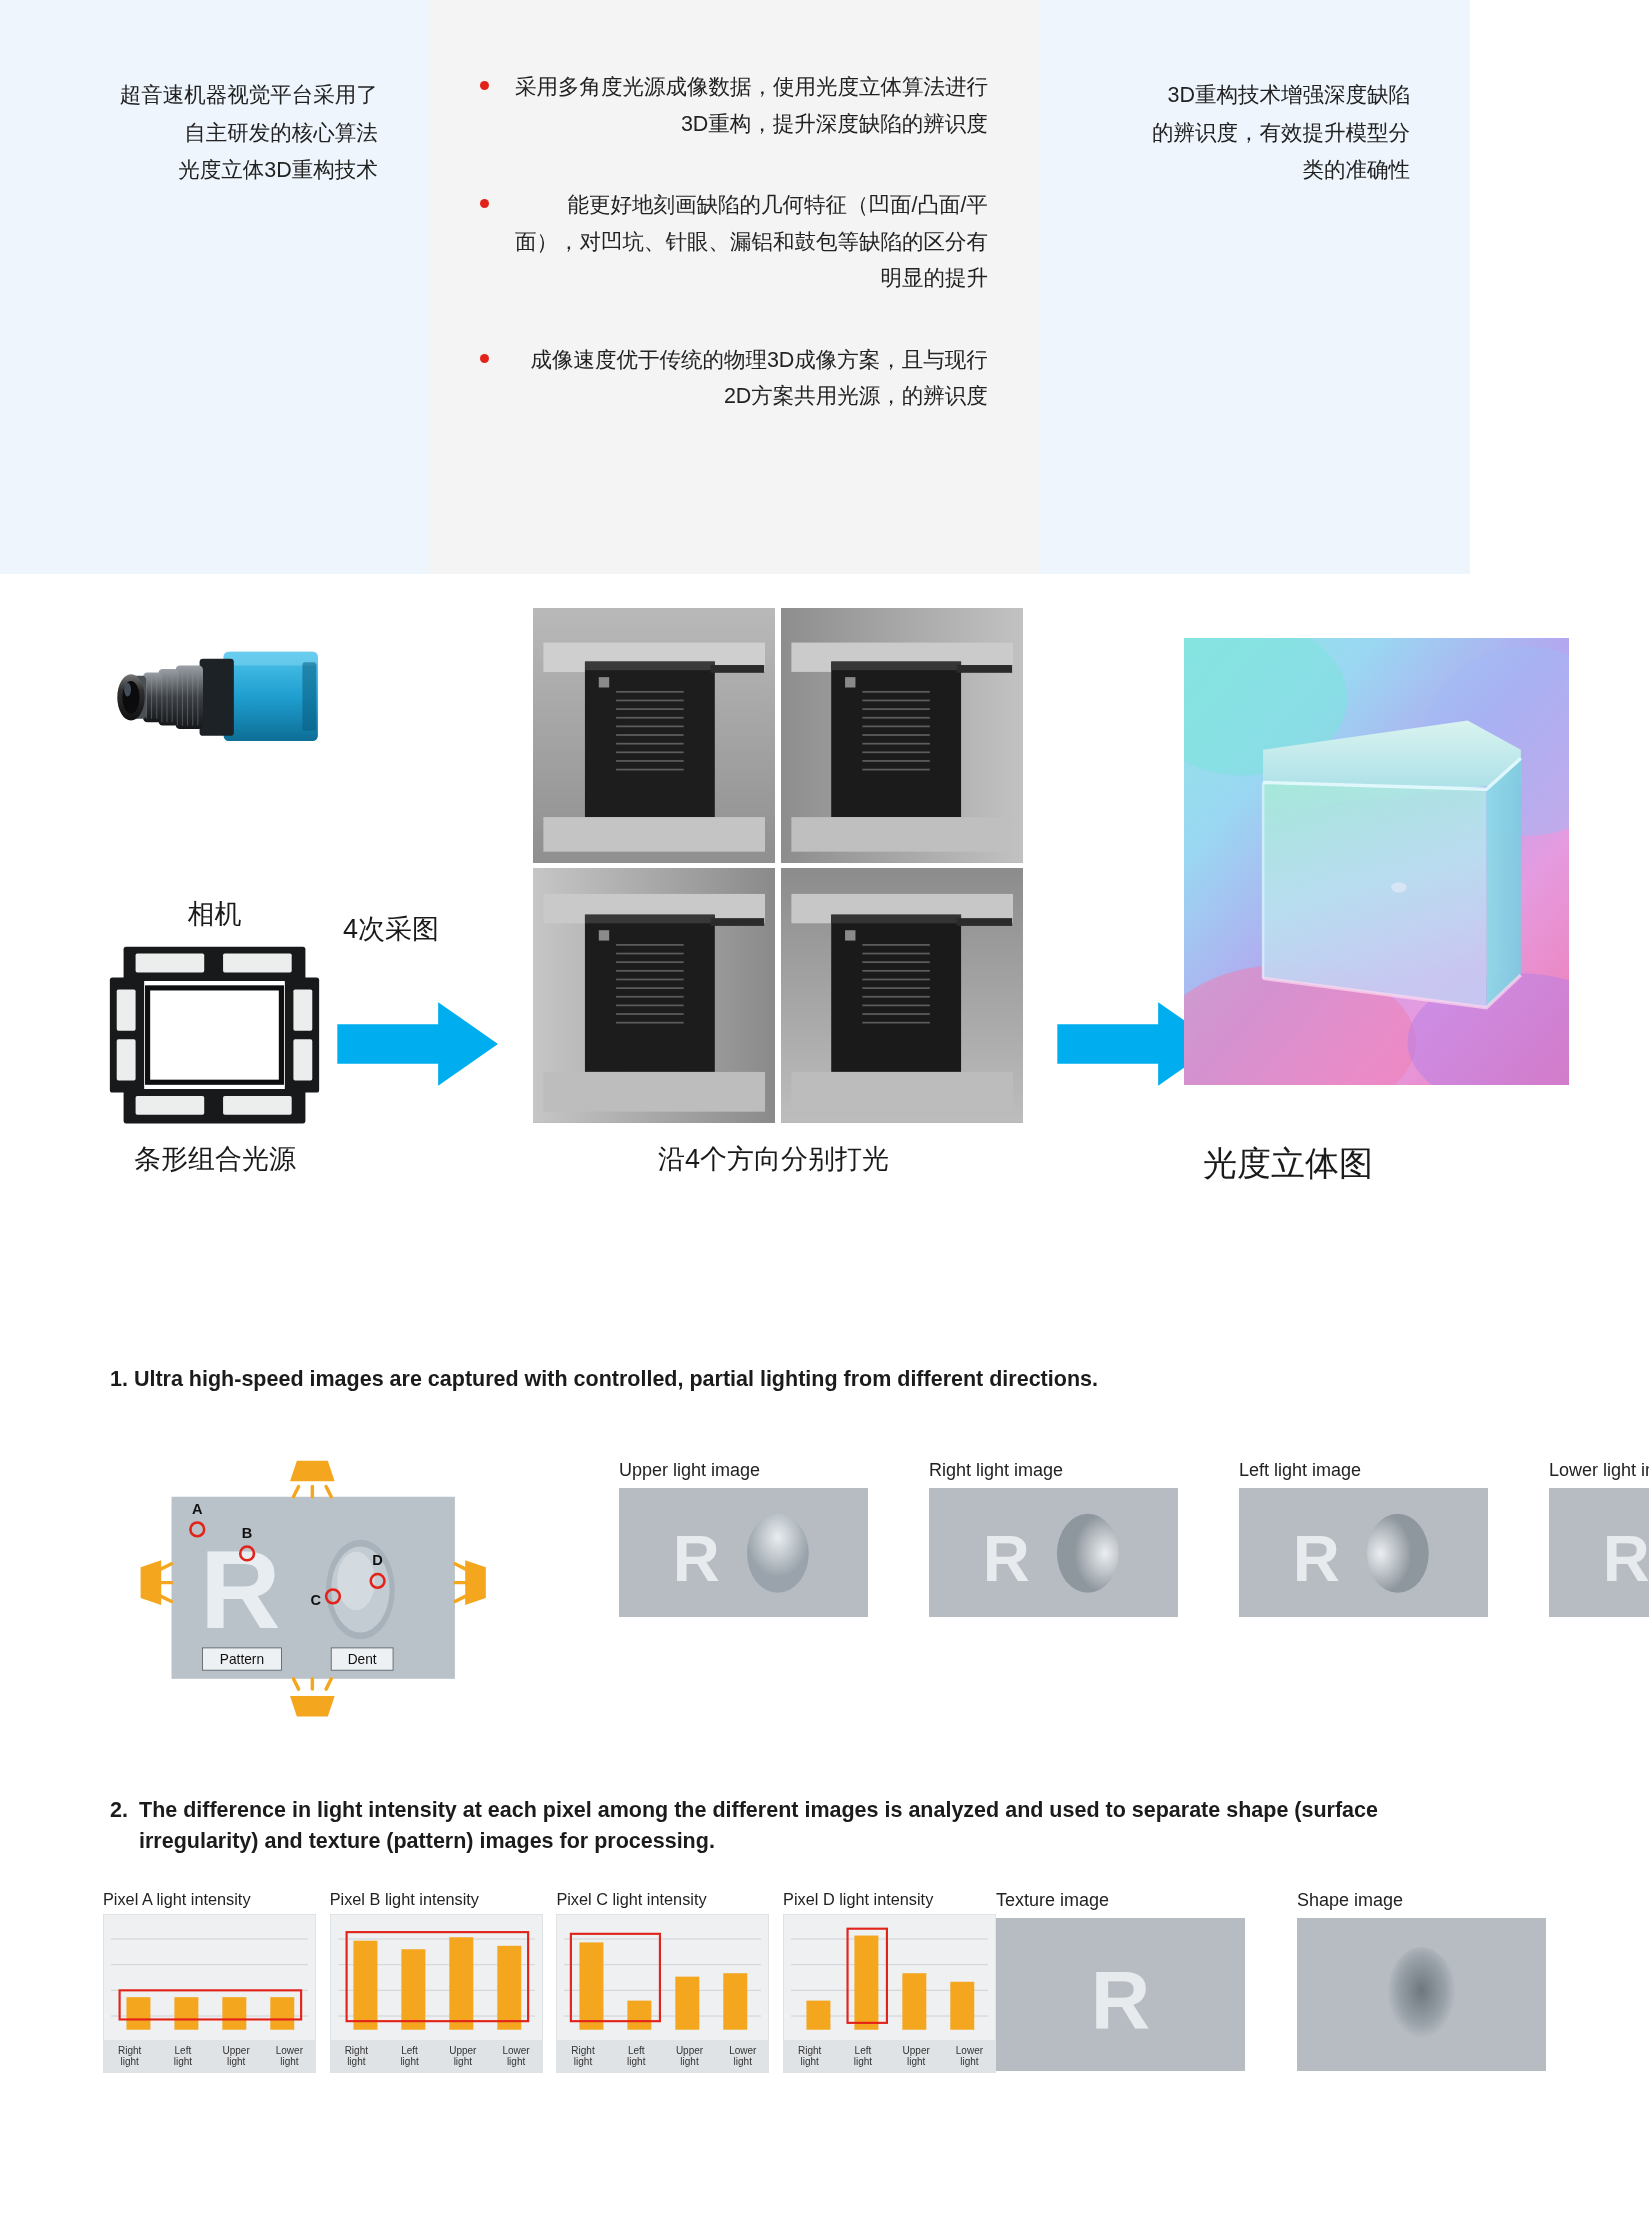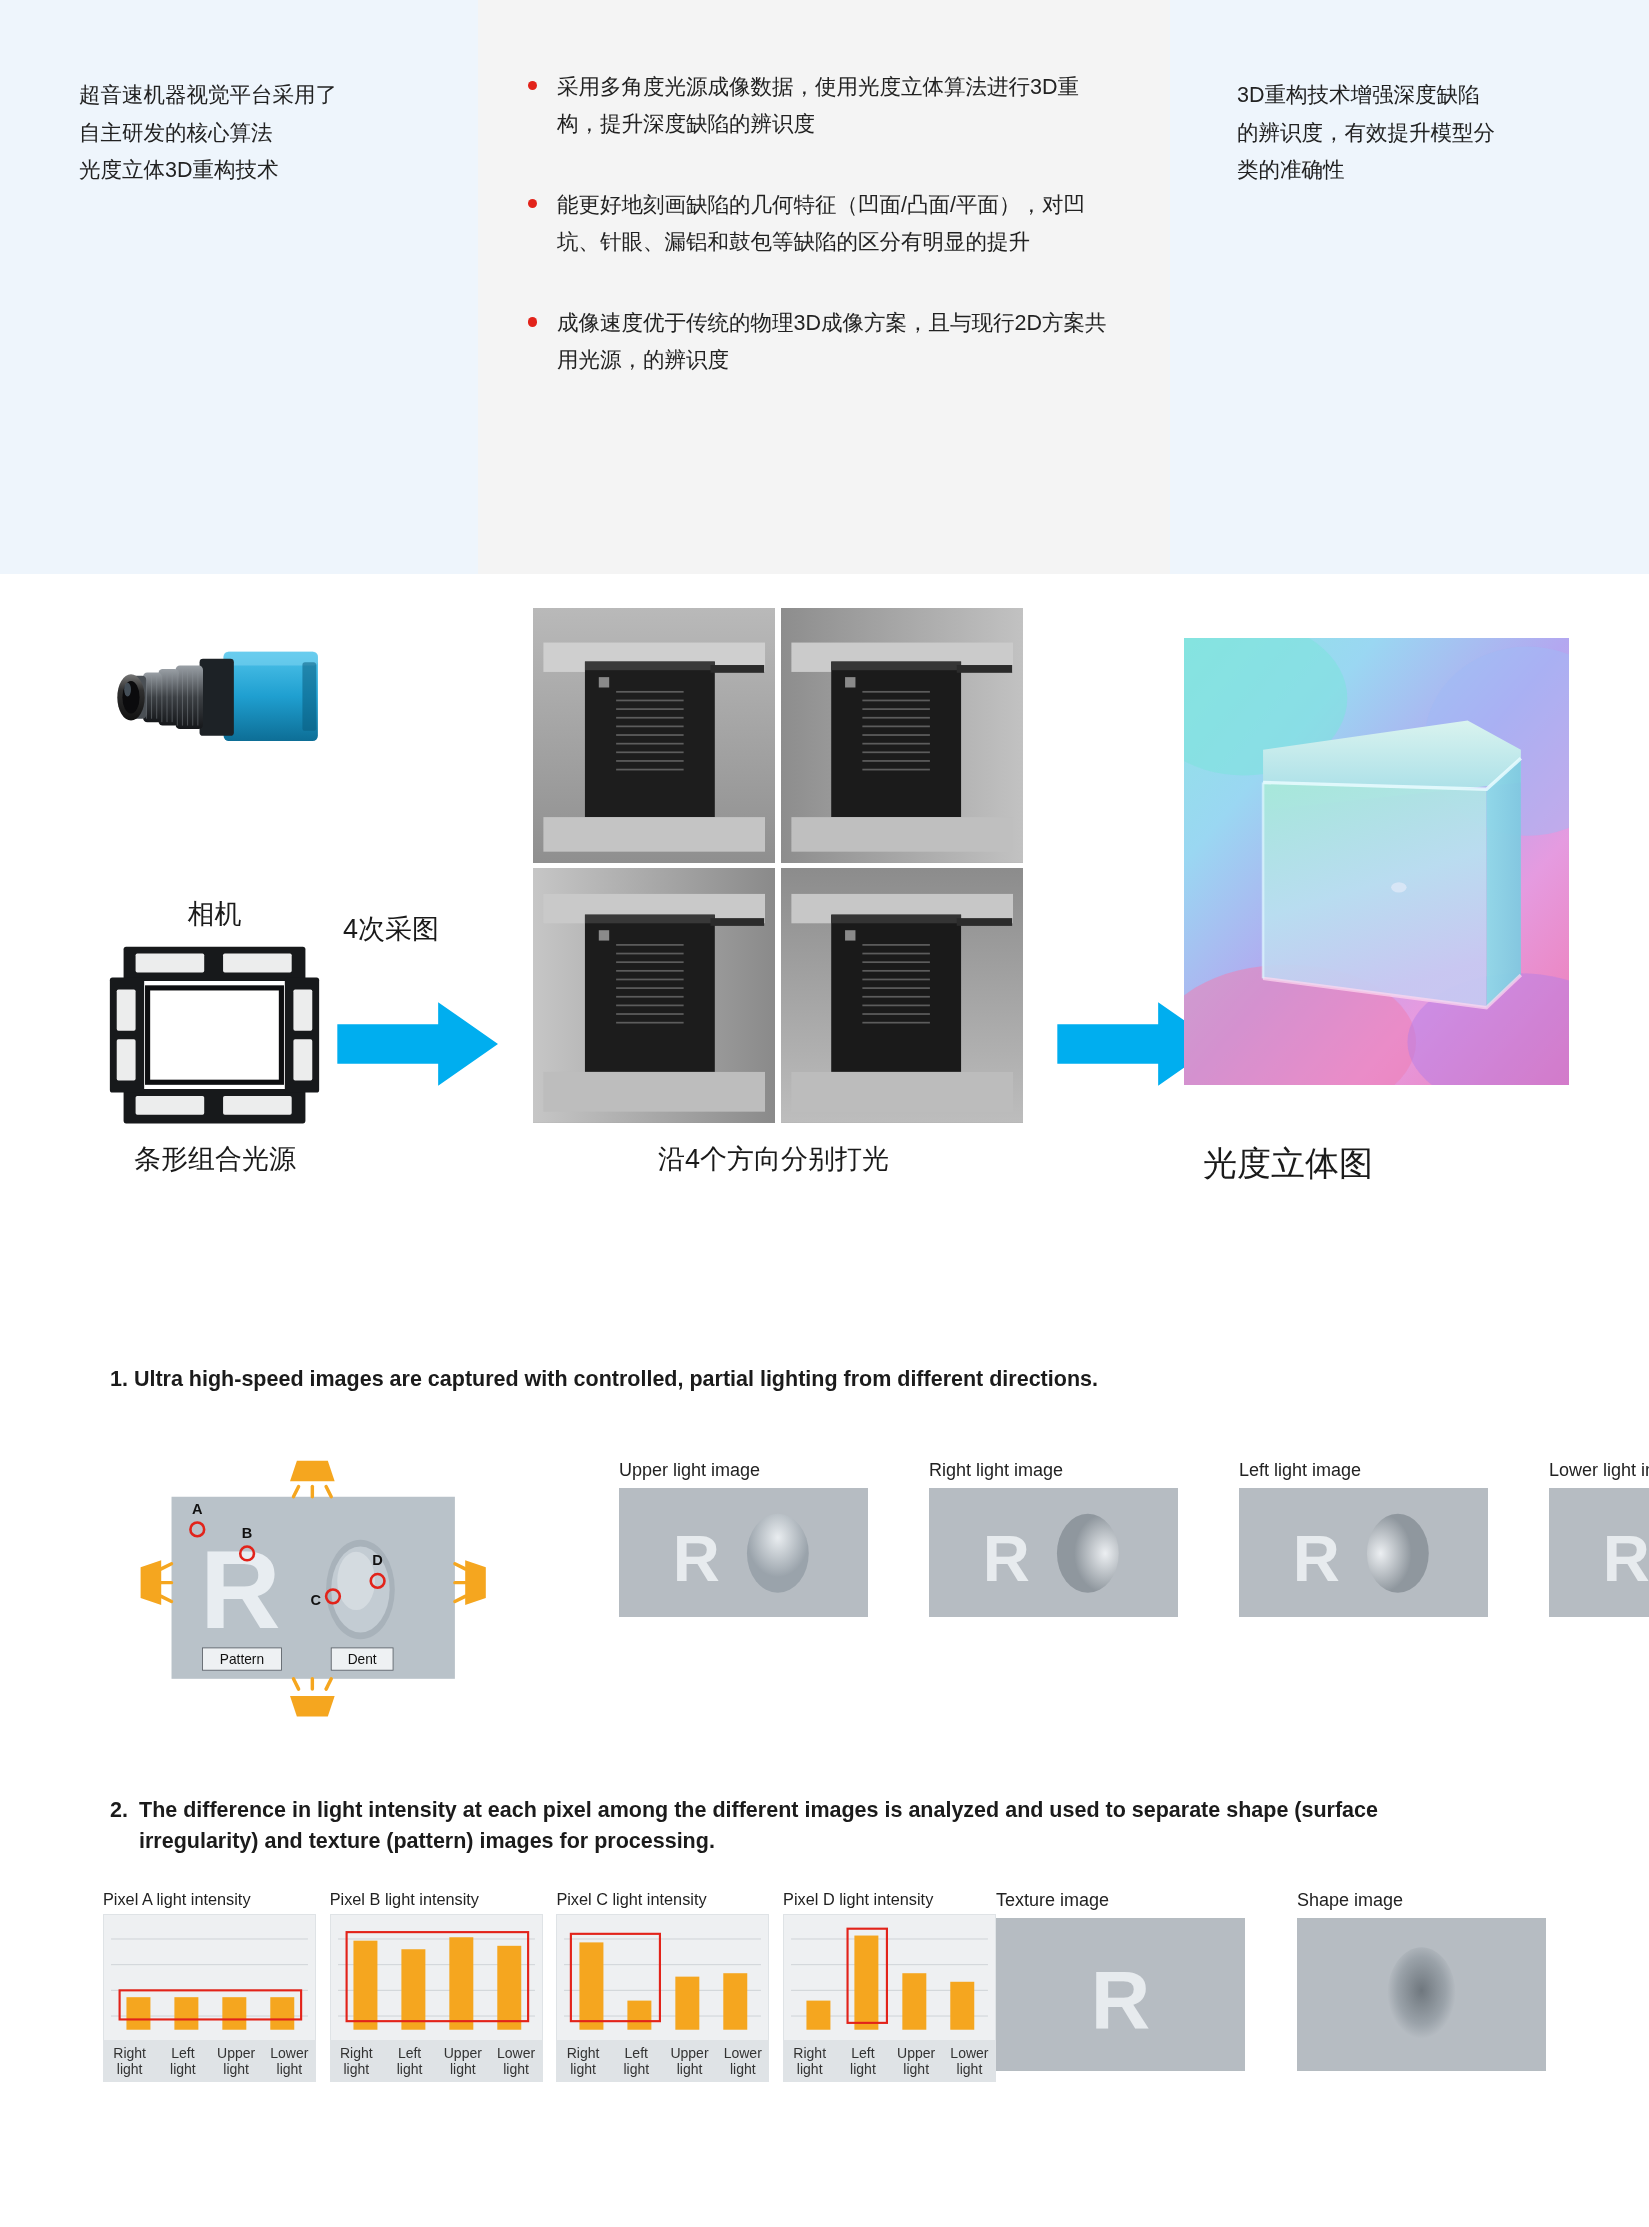--- a/index.html
+++ b/index.html
@@ -1,20 +1,20 @@
 <!DOCTYPE html>
 <html style="font-size:13.7px"><head>
 <meta charset="utf-8">
 <style>
   html,body{margin:0;padding:0;background:#ffffff;}
   body{width:1649px;font-family:"Liberation Sans","DejaVu Sans",sans-serif;color:#1a1a1a;}
   .page{position:relative;width:1649px;height:2227px;overflow:hidden;background:#fff;}
 
   
-  .banner{display:flex;width:1649px;height:574px;}
+  .banner{display:flex;width:1470px;height:574px;text-align:right;}
   .col{box-sizing:border-box;}
   .col-a{width:478px;background:#eef5fc;padding:77px 52px 0 79px;}
   .col-b{width:692px;background:#f4f4f4;padding:69px 52px 0 50px;}
   .col-c{width:479px;background:#eef5fc;padding:77px 60px 0 67px;}
   .col-a p{margin:0;font-size:21.5px;line-height:1.75;color:#222;}
   .col-c p{margin:0;font-size:21.5px;line-height:1.75;color:#222;}
   .bullets{list-style:none;margin:0;padding:0;}
   .bullets li{position:relative;padding-left:29px;margin-bottom:45px;font-size:21.5px;line-height:1.7;color:#222;}
   .bullets li:last-child{margin-bottom:0;}
   .bullets li .dot{position:absolute;left:0;top:12px;width:9.4px;height:9.4px;border-radius:50%;background:#e2231a;}
@@ -46,21 +46,21 @@
   .diagram-left{position:absolute;left:120px;top:1452px;}
   .imgrow{position:absolute;left:584px;top:1460px;display:flex;gap:26px;}
   .imgcell{width:249px;margin-left:35px;}
   .imgcap{font-size:18px;color:#222;margin-bottom:6.9px;}
   .imgbox{width:249px;height:129px;background:#b6bcc2;position:relative;overflow:hidden;}
 
   .chartrow{position:absolute;left:103px;top:1890px;display:flex;gap:13.7px;}
   .chartcell{width:213px;}
   .chartcap{font-size:16.3px;color:#222;margin-bottom:5.2px;}
   .chartbox{width:213px;height:127px;background:#eef0f2;position:relative;border:0.9px solid #dfe3e6;box-sizing:border-box;}
-  .axislbls{display:flex;justify-content:space-around;background:#dfe3e6;font-size:14px;color:#333;padding:3.4px 0 5.2px;text-align:center;}
+  .axislbls{display:flex;justify-content:space-around;background:#dfe3e6;font-size:10px;color:#333;padding:3.4px 0 5.2px;text-align:center;}
   .axislbls span{width:25%;line-height:1.15;}
 
   .texrow{position:absolute;left:996px;top:1890px;display:flex;gap:52px;}
   .texcell{width:249px;}
   .texcap{font-size:18px;color:#222;margin-bottom:6.9px;}
   .texbox{width:249px;height:153px;background:#b6bcc2;position:relative;overflow:hidden;}
 </style>
 </head>
 <body>
 

